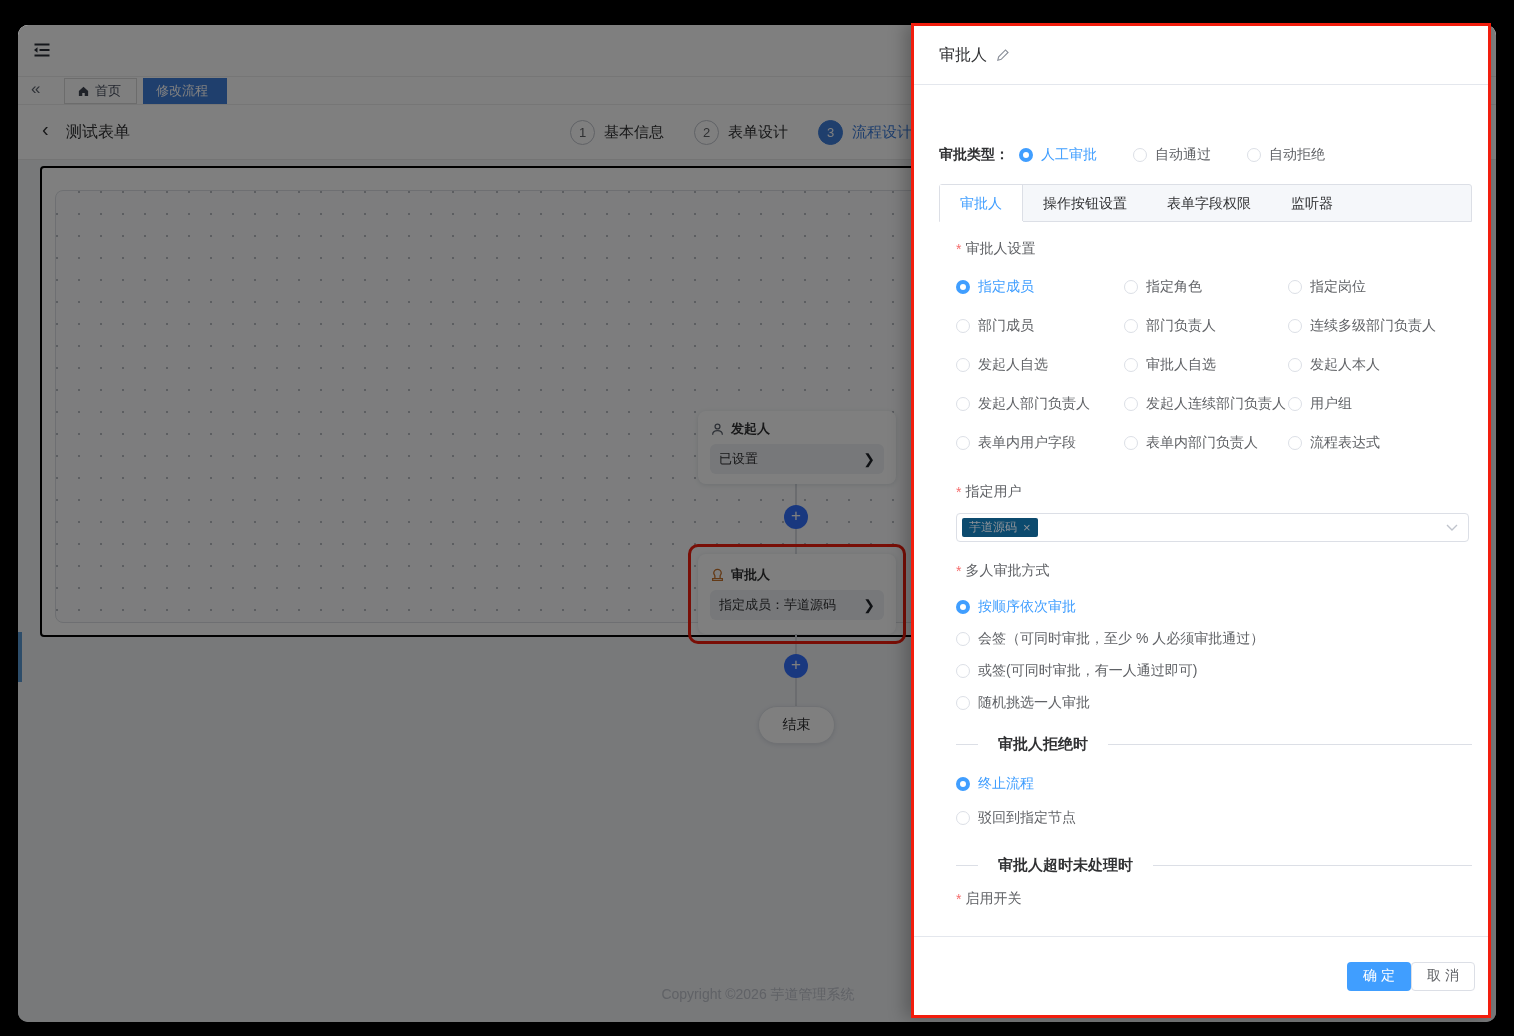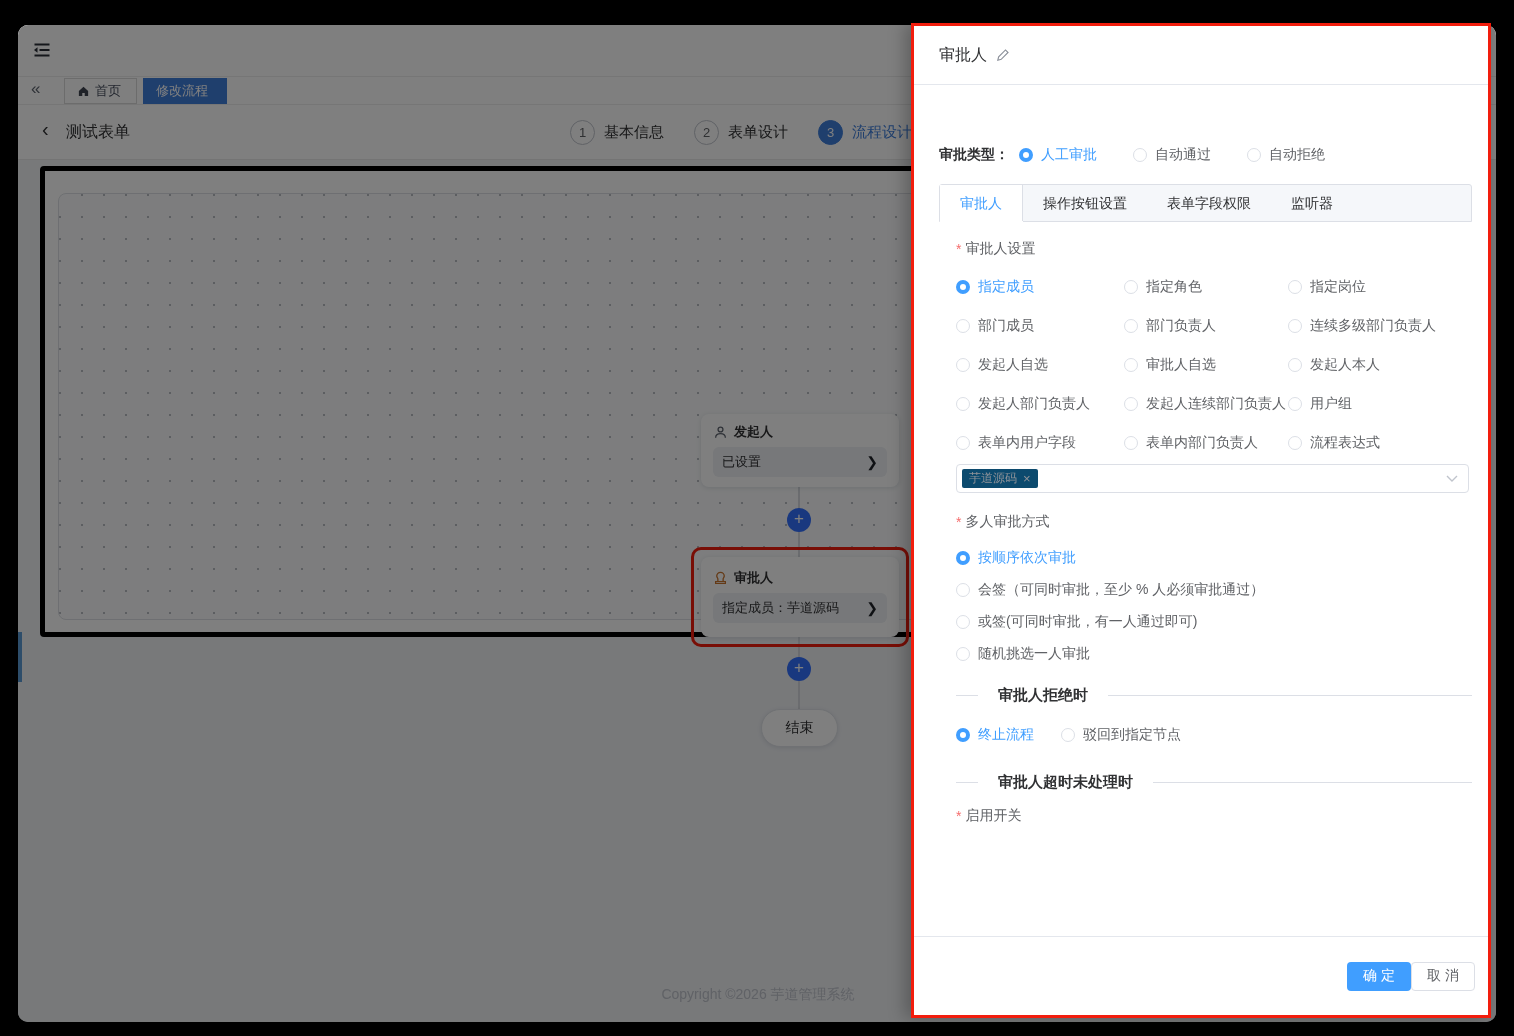--- a/index.html
+++ b/index.html
@@ -19,21 +19,21 @@
   .back { position:absolute; left:24px; top:13px; font-size:20px; color:#303133; }
   .pg-title { position:absolute; left:48px; top:17px; font-size:16px; color:#303133; }
   .steps { position:absolute; left:552px; top:15px; display:flex; gap:30px; align-items:center; }
   .step { display:flex; align-items:center; gap:9px; }
   .step .circ { width:25px; height:25px; border-radius:50%; border:1px solid #c0c4cc; color:#606266; font-size:13px; display:flex; align-items:center; justify-content:center; background:#fff; }
   .step .slabel { font-size:15px; color:#303133; }
   .step.on .circ { background:#3e7edb; border-color:#3e7edb; color:#fff; }
   .step.on .slabel { color:#3e7edb; }
   .step-underline { position:absolute; left:807px; top:102px; width:110px; height:3px; background:#3e7edb; }
 
-  .content-card { position:absolute; left:22px; top:141px; width:1440px; height:471px; background:#fff; border:5px solid #000000; border-radius:4px;text-decoration:underline; }
+  .content-card { position:absolute; left:22px; top:141px; width:1440px; height:471px; background:#fff; border:2px solid #000000; border-radius:4px;text-decoration:underline; }
   .flow-canvas { position:absolute; left:13px; top:22px; right:13px; bottom:12px; border:1px solid #dcdfe4; border-radius:8px; background:#fafbfc;
     background-image:radial-gradient(#b9bcc2 1.2px, transparent 1.4px); background-size:22px 22px; background-position:12px 12px; }
   .connector { position:absolute; left:739px; top:293px; width:2px; height:224px; background:#d6d9de; }
   .node { position:absolute; left:642px; width:198px; background:#fff; border-radius:8px; box-shadow:0 1px 5px rgba(10,30,60,.12); }
   .node .ntitle { display:flex; align-items:center; gap:6px; padding:9px 12px 6px 12px; font-size:13px; font-weight:700; color:#303133; }
   .node .npill { margin:0 12px 11px 12px; height:30px; background:#eef0f4; border-radius:6px; display:flex; align-items:center; padding:0 9px; font-size:13px; color:#303133; }
   .node .npill .ptxt { flex:1; text-align:left; }
   .node .npill .parrow { font-size:14px; font-weight:700; color:#1f2329; }
   .node.start { top:220px; height:73px; }
   .node.approve { top:363px; height:80px; }
@@ -65,21 +65,21 @@
   .tab-content { padding-left:17px; }
   .sec-label { margin-top:17px; height:20px; font-size:14px; color:#606266; display:flex; align-items:center; }
   .sec-label::before { content:"*"; color:#f56c6c; margin-right:4px; }
   .agrid { margin-top:18px; display:grid; grid-template-columns:168px 164px 1fr; row-gap:19px; }
   .sel-box { margin-top:11px; width:513px; height:29px; border:1px solid #dcdfe6; border-radius:4px; display:flex; align-items:center; padding:0 10px 0 5px; }
   .tag { background:#0c4a6e; border-radius:2px; height:19px; display:flex; align-items:center; gap:6px; padding:0 7px; font-size:12px; color:#909399; }
   .tag .tclose { font-size:13px; color:#909399; cursor:pointer; }
   .sel-box .spacer { flex:1; }
   .vgap { margin-top:19px; }
   .vlist { margin-top:16px; display:flex; flex-direction:column; gap:12px; }
-  .vlist2 { margin-top:20px; display:flex; flex-direction:row; gap:27px; }
+  .vlist2 { margin-top:20px; display:flex; flex-direction:column; gap:14px; }
   .divider { margin-top:21px; height:20px; display:flex; align-items:center; }
   .divider::before { content:""; width:22px; height:1px; background:#dcdfe6; }
   .divider::after { content:""; flex:1; height:1px; background:#dcdfe6; }
   .dv-title { padding:0 20px; font-size:15px; font-weight:700; color:#303133; white-space:nowrap; }
   .divider2 { margin-top:27px; }
   .sec-label.last { margin-top:14px; }
   .d-footer { position:absolute; left:0; bottom:0; right:0; height:79px; border-top:1px solid #e4e7ed; display:flex; align-items:center; justify-content:flex-end; gap:0; padding-right:13px; }
   .btn { height:29px; min-width:64px; border-radius:4px; font-size:14px; padding:0 15px; display:flex; align-items:center; justify-content:center; cursor:pointer; white-space:nowrap; }
   .btn.primary { background:#409eff; color:#fff; }
   .btn.plain { background:#fff; color:#606266; border:1px solid #dcdfe6; }
@@ -271,20 +271,21 @@
           <label class="radio">
               <span class="rdot"></span>
               <span class="lbl">表单内部门负责人</span>
             </label>
           <label class="radio">
               <span class="rdot"></span>
               <span class="lbl">流程表达式</span>
             </label>
         </div>
 
+        <div class="sec-label" style="margin-top:29px">指定用户</div>
         <div class="sel-box">
           <span class="tag">
             <span>芋道源码</span>
             <span class="tclose">×</span>
           </span>
           <span class="spacer"></span>
           <svg width="12" height="8" viewBox="0 0 12 8">
               <path d="M1 1l5 5 5-5" stroke="#c0c4cc" stroke-width="1.4" fill="none"></path>
             </svg>
         </div>

